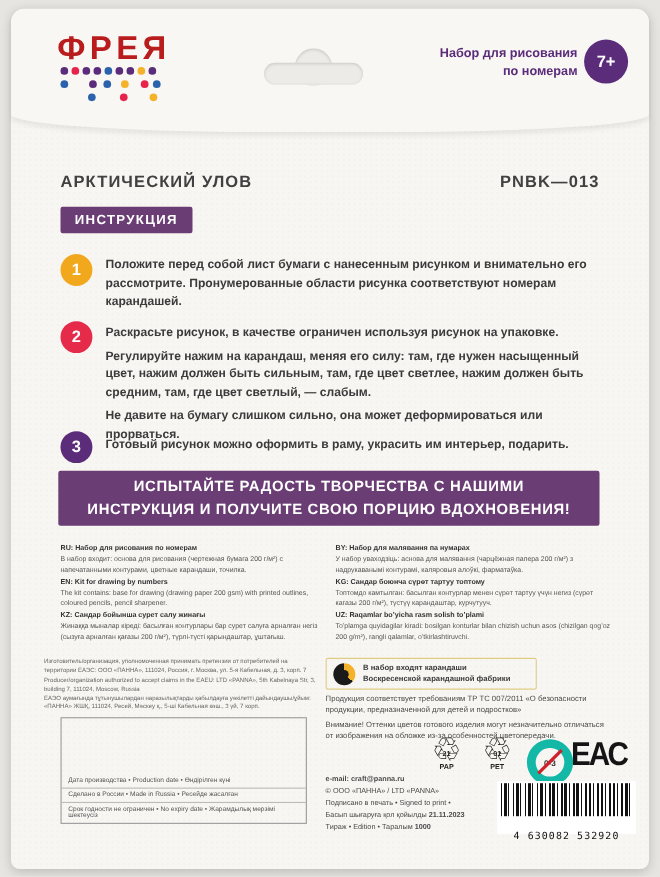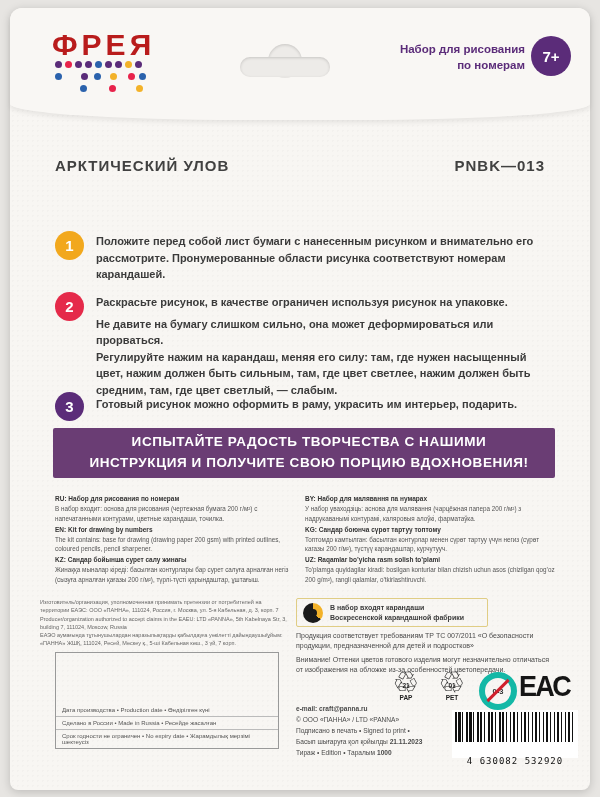--- a/index.html
+++ b/index.html
@@ -40,21 +40,21 @@
         display:flex;align-items:center;gap:7px;padding:0 6px;}
   .vkf-logo{width:20px;height:20px;border-radius:50%;background:conic-gradient(#f3b229 0 130deg,#1a1a1a 130deg 360deg);
         position:relative;flex:0 0 auto;}
   .vkf-logo:after{content:"";position:absolute;left:6px;top:6px;width:8px;height:8px;border-radius:50%;background:#1a1a1a;}
   .vkf-text{font-size:7px;color:#3b3b3b;font-weight:bold;line-height:1.35;}
   .small-par{position:absolute;left:296px;width:260px;font-size:7px;color:#4a4a4a;line-height:1.45;}
   .recy{position:absolute;width:40px;text-align:center;color:#222;}
   .recy .glyph{font-family:"DejaVu Sans",sans-serif;font-size:30px;line-height:26px;}
   .recy .code{position:absolute;left:0;right:0;top:12px;font-size:6.5px;font-weight:bold;}
   .recy .lbl{font-size:6.5px;font-weight:bold;margin-top:-2px;}
-  .ban03{position:absolute;left:479px;top:672px;width:26px;height:26px;border:6px solid #14b8a6;border-radius:50%;
+  .ban03{position:absolute;left:479px;top:672px;width:26px;height:26px;border:8px solid #14b8a6;border-radius:50%;
         display:flex;align-items:center;justify-content:center;font-size:7.5px;font-weight:bold;color:#333;}
   .ban03:after{content:"";position:absolute;left:-2px;top:11px;width:30px;height:3px;background:#d0202c;
         transform:rotate(-45deg);}
   .eac{position:absolute;left:519px;top:669px;font-size:30px;font-weight:900;color:#151515;
         letter-spacing:-2px;transform:scaleX(0.9);transform-origin:left;}
   .foot{position:absolute;left:296px;top:704px;width:160px;font-size:6.6px;color:#4a4a4a;line-height:1.65;}
   .foot .b{font-weight:bold;}
   .barcode{position:absolute;left:452px;top:710px;width:120px;height:44px;background:#fff;padding:2px 3px;}
   .bars{height:30px;background:repeating-linear-gradient(90deg,#111 0 1.5px,#fff 1.5px 3px,#111 3px 5.5px,#fff 5.5px 7px,#111 7px 8px,#fff 8px 11px);}
   .bc-digits{font-family:"DejaVu Sans Mono",monospace;font-size:9px;color:#111;letter-spacing:1px;text-align:center;margin-top:14px;}
@@ -93,35 +93,36 @@
 
   <div class="hdr-right">
     <div>Набор для рисования</div>
     <div>по номерам</div>
   </div>
   <div class="age-circle" style="background-color: rgb(91, 44, 121);">7+</div>
 
   <div class="title">АРКТИЧЕСКИЙ УЛОВ</div>
   <div class="sku">PNBK—013</div>
 
+  <div class="instr-badge" style="background-color: rgb(106, 61, 116);">ИНСТРУКЦИЯ</div>
 
   <div class="step-circle" style="top: 231px; background-color: rgb(242, 168, 29);">1</div>
   <div class="step-text" style="top:233px">Положите перед собой лист бумаги с нанесенным рисунком и внимательно его рассмотрите. Пронумерованные области рисунка соответствуют номерам карандашей.</div>
 
   <div class="step-circle" style="top: 292px; background-color: rgb(229, 42, 74);">2</div>
   <div class="step-text" style="top:294px">
     <div style="margin-bottom:5px">Раскрасьте рисунок, в качестве ограничен используя рисунок на упаковке.</div>
+    <div style="margin-bottom:5px">Регулируйте нажим на карандаш, меняя его силу: там, где нужен насыщенный цвет, нажим должен быть сильным, там, где цвет светлее, нажим должен быть средним, там, где цвет светлый, — слабым.</div>
     <div>Не давите на бумагу слишком сильно, она может деформироваться или прорваться.</div>
-    <div style="margin-bottom:5px">Регулируйте нажим на карандаш, меняя его силу: там, где нужен насыщенный цвет, нажим должен быть сильным, там, где цвет светлее, нажим должен быть средним, там, где цвет светлый, — слабым.</div>
   </div>
 
   <div class="step-circle" style="top: 392px; background-color: rgb(91, 44, 121);">3</div>
   <div class="step-text" style="top:396px">Готовый рисунок можно оформить в раму, украсить им интерьер, подарить.</div>
 
-  <div class="banner" style="background-color: rgb(106, 61, 116); padding-left: 10px;">
+  <div class="banner" style="background-color: rgb(106, 61, 116);">
     <div>ИСПЫТАЙТЕ РАДОСТЬ ТВОРЧЕСТВА С НАШИМИ</div>
     <div>ИНСТРУКЦИЯ И ПОЛУЧИТЕ СВОЮ ПОРЦИЮ ВДОХНОВЕНИЯ!</div>
   </div>
 
   <div class="lang-col" style="left:55px;width:243px">
     <div class="lt">RU: Набор для рисования по номерам</div>
     <div class="lb">В набор входит: основа для рисования (чертежная бумага 200 г/м²) с напечатанными контурами, цветные карандаши, точилка.</div>
     <div class="lt">EN: Kit for drawing by numbers</div>
     <div class="lb">The kit contains:  base for drawing (drawing paper 200 gsm) with printed outlines, coloured pencils, pencil sharpener.</div>
     <div class="lt">KZ: Сандар бойынша сурет салу жинағы</div>

